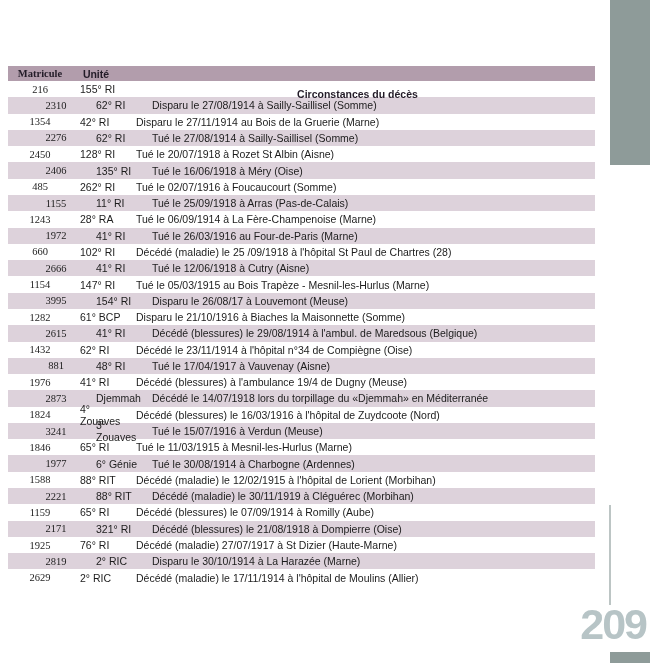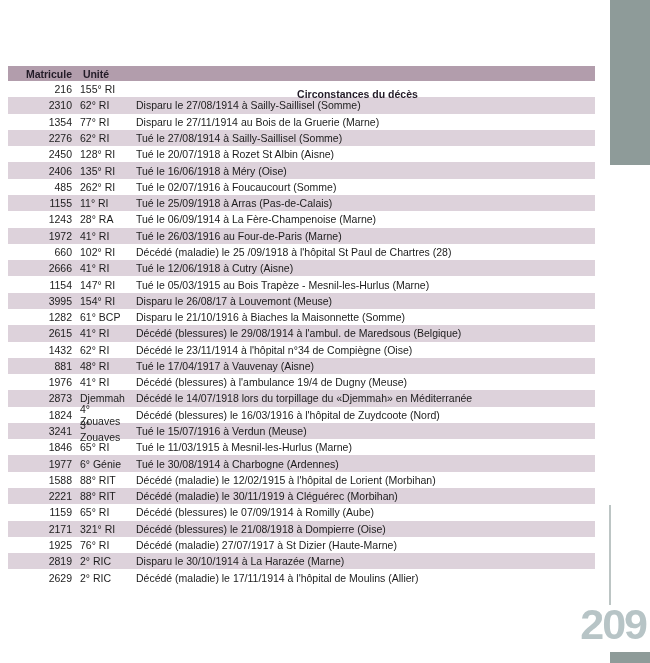--- a/index.html
+++ b/index.html
@@ -74,25 +74,27 @@
   .tr {
     display: flex;
     align-items: center;
     height: 16.29px;
     font-size: 10.5px;
     color: #1c1c1c;
     background: #ffffff;
   }
   .tr.alt {
     background: var(--stripe-bg, #ddd2db);
+    padding-left: 16px;
   }
   .col-mat {
     width: 64px;
     flex: 0 0 64px;
-    text-align: right;
+    text-align: center;
+    font-family: Liberation Serif, serif;
   }
   .col-unit {
     width: 48px;
     flex: 0 0 48px;
     text-align: left;
     padding-left: 8px;
   }
   .thead .col-unit {
     text-align: center;
     padding-left: 0;
@@ -128,21 +130,21 @@
           <div class="col-mat">216</div>
           <div class="col-unit">155° RI</div>
         </div>
         <div class="tr alt">
           <div class="col-mat">2310</div>
           <div class="col-unit">62° RI</div>
           <div class="col-circ">Disparu le 27/08/1914 à Sailly-Saillisel (Somme)</div>
         </div>
         <div class="tr">
           <div class="col-mat">1354</div>
-          <div class="col-unit">77° RI</div>
+          <div class="col-unit">42° RI</div>
           <div class="col-circ">Disparu le 27/11/1914 au Bois de la Gruerie (Marne)</div>
         </div>
         <div class="tr alt">
           <div class="col-mat">2276</div>
           <div class="col-unit">62° RI</div>
           <div class="col-circ">Tué le 27/08/1914 à Sailly-Saillisel (Somme)</div>
         </div>
         <div class="tr">
           <div class="col-mat">2450</div>
           <div class="col-unit">128° RI</div>

